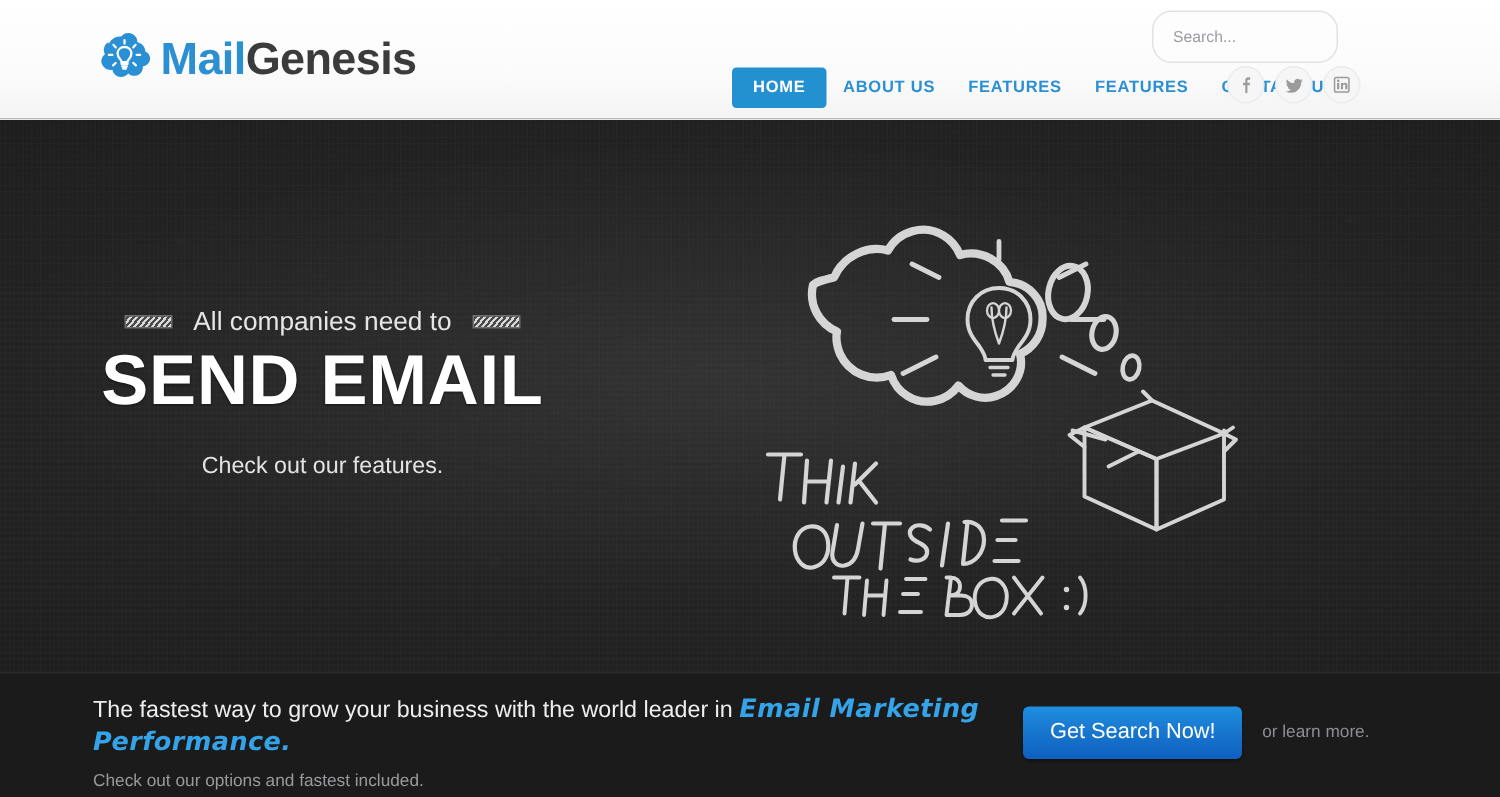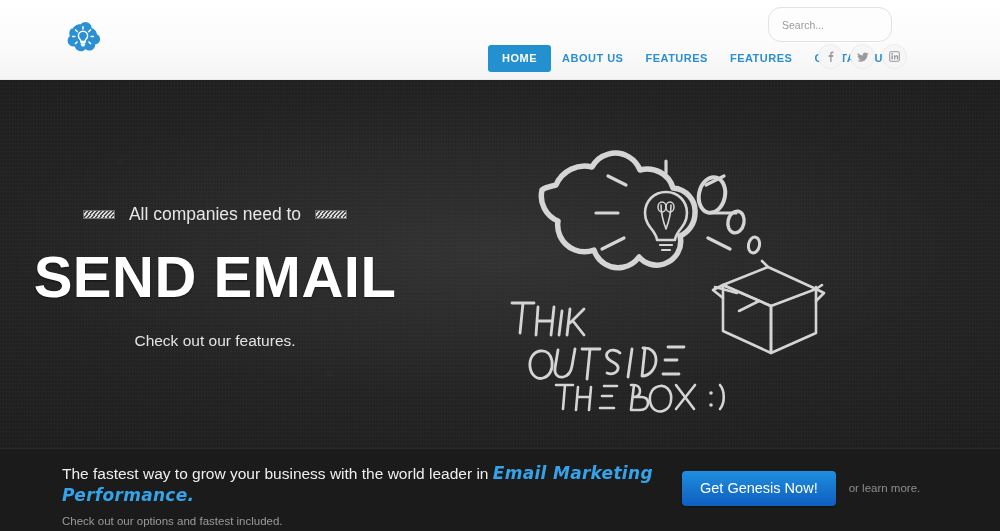--- a/index.html
+++ b/index.html
@@ -166,25 +166,25 @@
   }
   .hero-kicker {
     color: #e6e6e6;
     font-size: 17.5px;
     font-weight: normal;
     line-height: 1.2;
     white-space: nowrap;
   }
   .hero-title {
     color: #ffffff;
-    font-size: 58px;
+    font-size: 47px;
     font-weight: bold;
     letter-spacing: 0.5px;
     line-height: 1.08;
-    margin-top: 21px;
+    margin-top: 3px;
     text-shadow: 0 1px 2px rgba(0,0,0,0.55);
     white-space: nowrap;
   }
   .hero-sub {
     color: #e3e3e3;
     font-size: 15.5px;
     margin-top: 23px;
     line-height: 1.2;
   }
 
@@ -270,20 +270,23 @@
     <div class="logo">
       <span>
         <svg class="logo-icon" viewBox="0 0 42 40">
           <path d="M10.5 9.5c1.2-3.4 4.6-5.6 8.3-5.2 1.8-2.2 4.9-2.9 7.5-1.6 2.2 1.1 3.4 3.3 3.3 5.5 3 .6 5.2 3.1 5.3 6.1 2.4 1 3.7 3.6 3 6.1-.6 2.2-2.5 3.7-4.7 3.9.3 2.8-1.5 5.4-4.3 6.1-2 .5-4-.1-5.4-1.4-1.8 2.3-5 3-7.6 1.6-1.6-.9-2.7-2.4-3-4.1-3 .6-6-1.1-7-4-.8-2.4.1-5 2.1-6.4-1.4-2.4-.9-5.5 1.3-7.3.3-.2.7-.4 1.2-.6z" fill="#2b8fd4"></path>
           <g stroke="#ffffff" stroke-width="1.5" fill="none" stroke-linecap="round">
             <path d="M21 11.2c-2.6 0-4.6 2-4.6 4.5 0 1.7.9 2.9 1.8 3.9.5.6.8 1.1.8 1.8h4c0-.7.3-1.2.8-1.8.9-1 1.8-2.2 1.8-3.9 0-2.5-2-4.5-4.6-4.5z"></path>
             <path d="M19 22.6h4M19.4 24.2h3.2M20 25.7h2"></path>
             <path d="M21 6.8v2.3M13.6 9.9l1.6 1.7M28.4 9.9l-1.6 1.7M10.6 16.6h2.3M29.1 16.6h2.3M13.4 23.6l1.7-1.6M28.6 23.6l-1.7-1.6"></path>
           </g>
         </svg>
+      </span>
+      <span class="logo-text">
+        <span class="logo-mail">Mail</span><span class="logo-genesis">Genesis</span>
       </span>
     </div>
 
     <div class="search-wrap">
       <input class="search-input" type="text" placeholder="Search..." style="">
     </div>
 
     <nav class="nav">
       <a class="nav-item active" href="#">HOME</a>
       <a class="nav-item" href="#">ABOUT US</a>
@@ -398,17 +401,17 @@
   <div class="bottombar">
     <div class="bb-text">
       <div class="bb-lead">
         <span>The fastest way to grow your business with the world leader in </span><span class="bb-accent">Email Marketing Performance.</span>
       </div>
       <div class="bb-small">Check out our options and fastest included.</div>
     </div>
   </div>
 
   <div class="cta-wrap">
-    <button class="cta-btn">Get Genesis Now!</button>
+    <button class="cta-btn">Get Search Now!</button>
     <span class="cta-note">or learn more.</span>
   </div>
 
 </div>
 
 </body></html>

